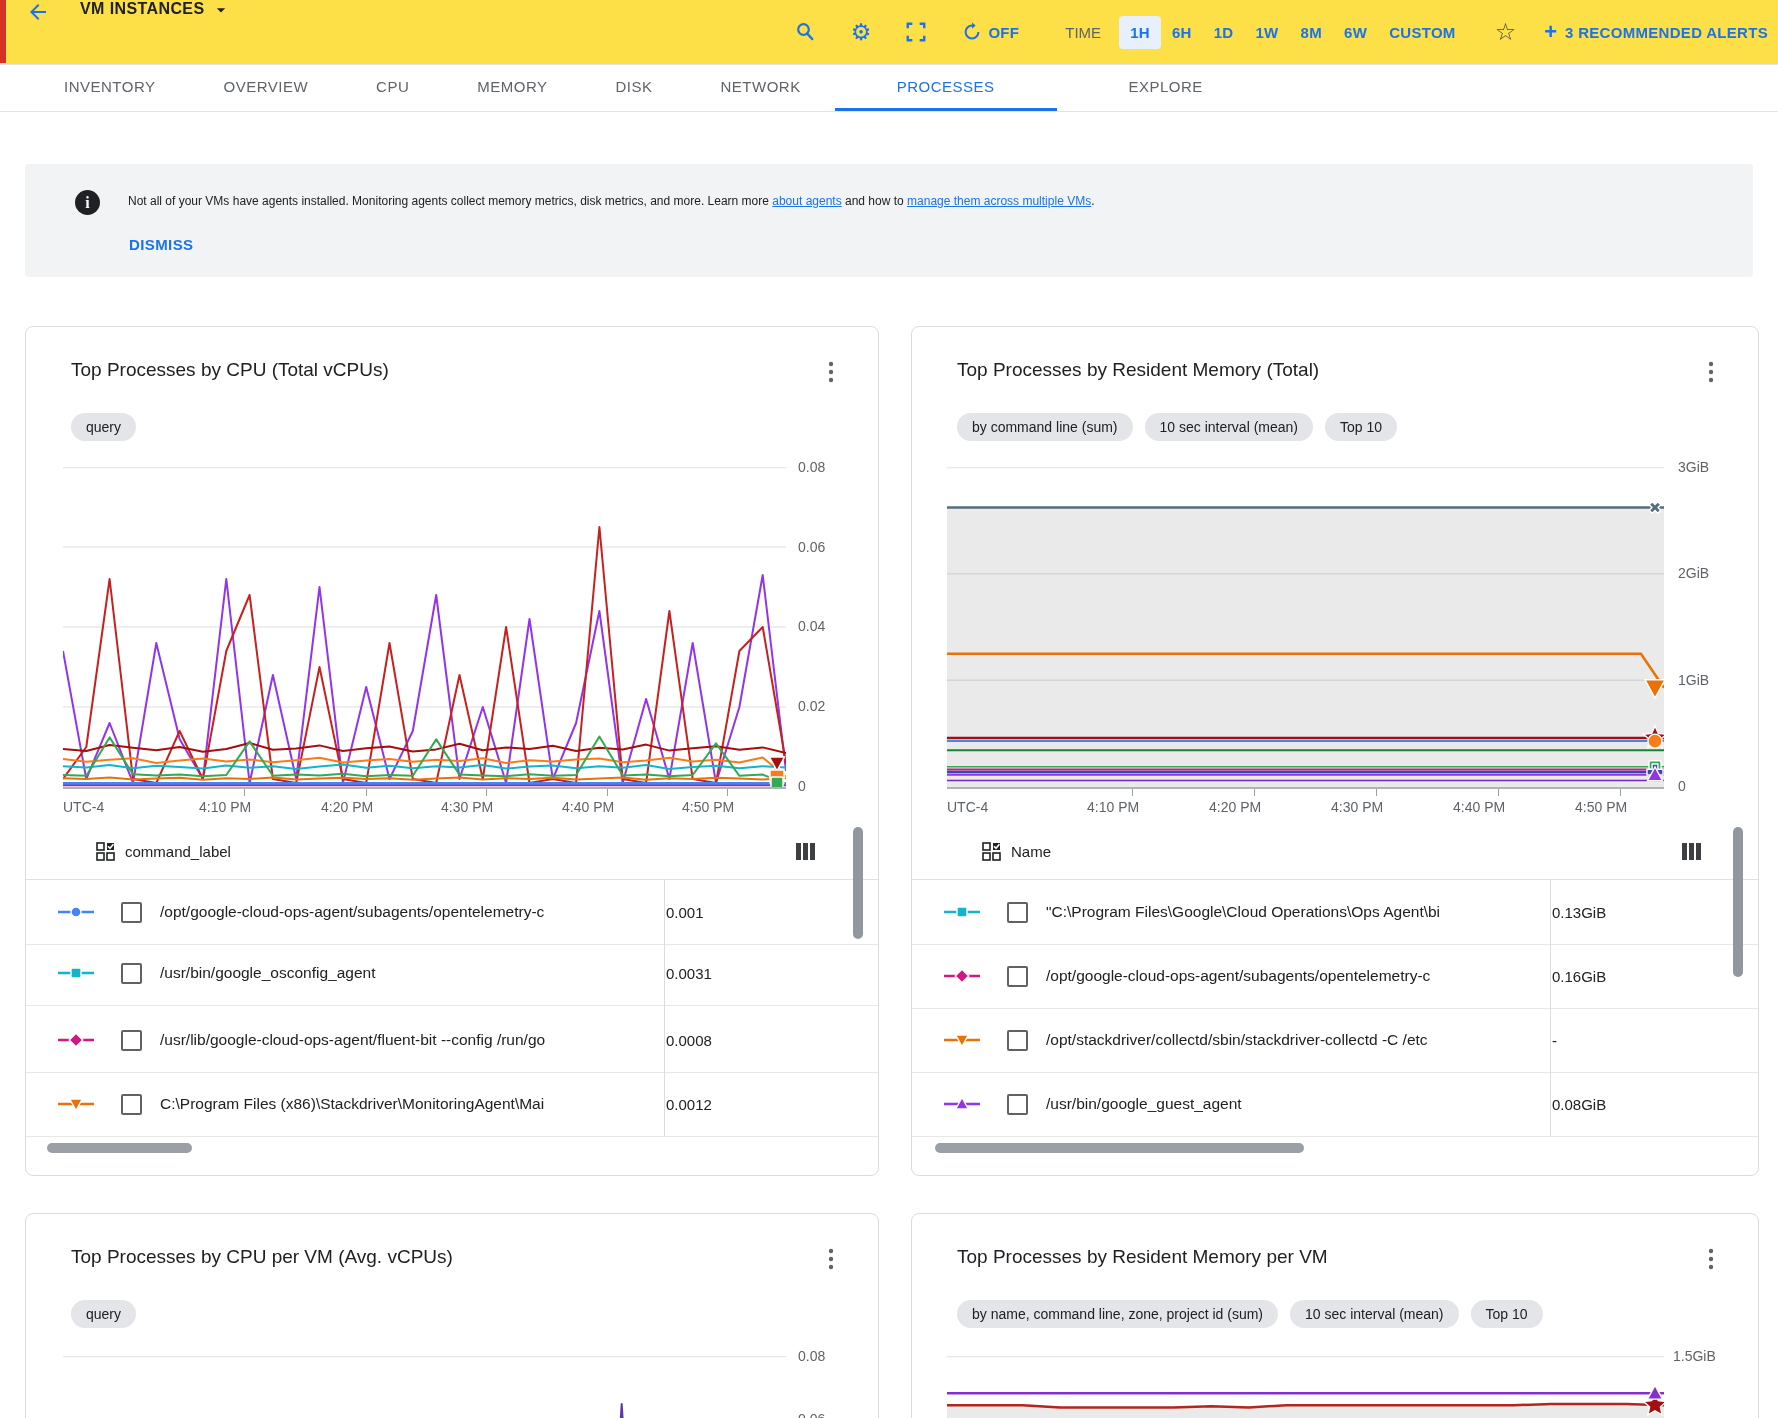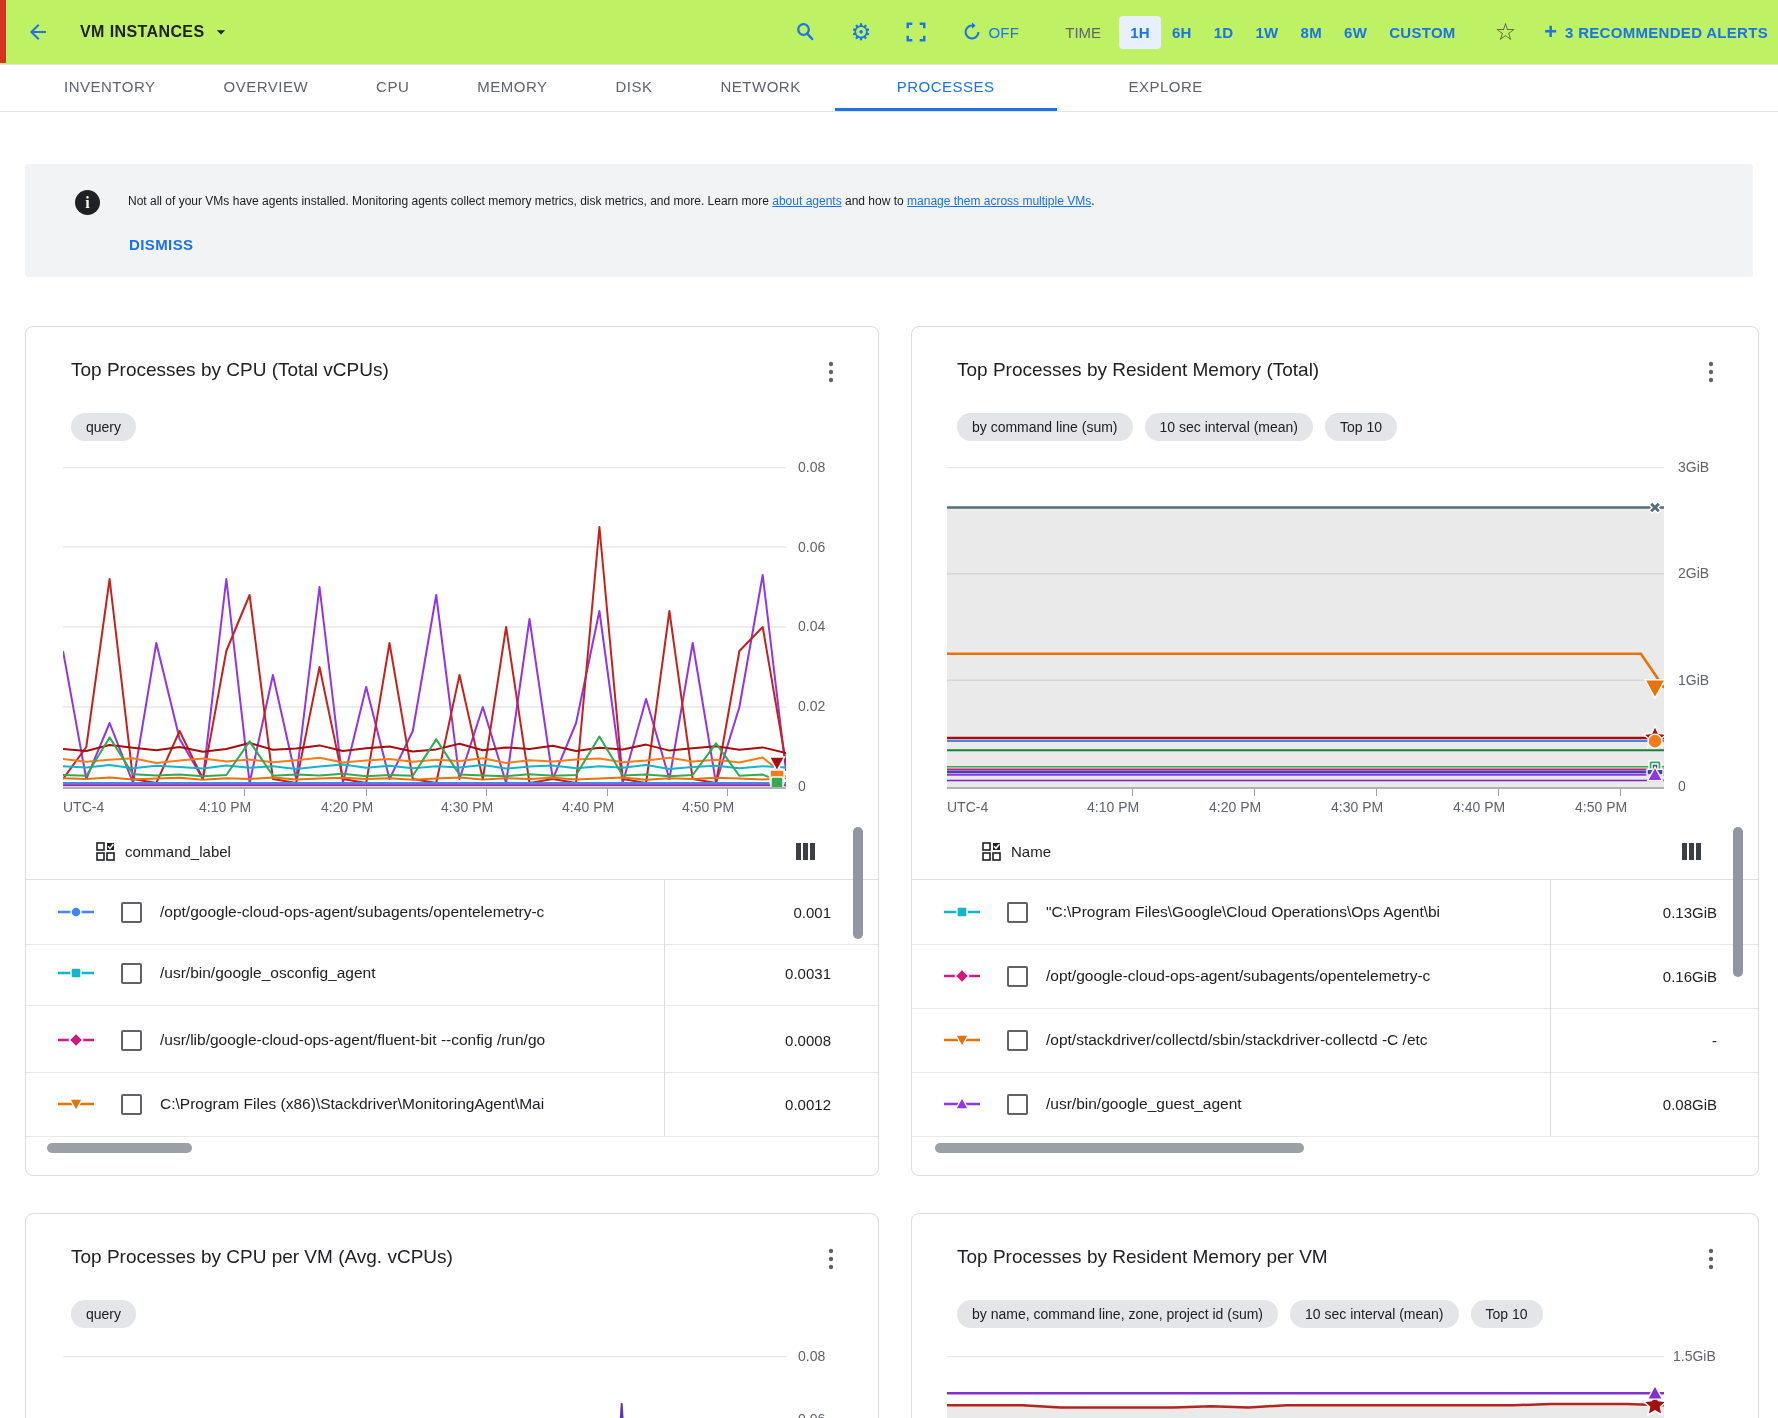--- a/index.html
+++ b/index.html
@@ -1,28 +1,28 @@
 <!DOCTYPE html>
 <html><head>
 <meta charset="utf-8">
 <style>
   html,body{margin:0;padding:0}
   body{width:1778px;height:1418px;overflow:hidden;background:#fff;
        font-family:"Liberation Sans",sans-serif;color:#202124;position:relative}
   
-  .topbar{display:flex;align-items:center;height:64px;border-bottom:1px solid #e0e3e7;position:relative;background:#bef264}
+  .topbar{display:flex;height:64px;border-bottom:1px solid #e0e3e7;position:relative;background:#fde047}
   .redstrip{position:absolute;left:0;top:0;width:6px;height:63px;background:#d93025}
   .back{margin-left:26px;cursor:pointer;display:flex}
   .page-title{margin-left:30px;font-size:16px;font-weight:bold;letter-spacing:.4px}
   .caret{margin-left:6px;display:flex}
   .tb-right{margin-left:auto;display:flex;align-items:center}
   .tb-ic{display:flex;align-items:center;cursor:pointer}
   .gear-glyph{font-size:23px;color:#1a73e8;line-height:1}
   .off-group{display:flex;align-items:center;margin-left:34px;cursor:pointer}
-  .off-label{color:#1a73e8;font-size:15px;font-weight:normal;margin-left:5px;letter-spacing:.3px}
+  .off-label{color:#1a73e8;font-size:15px;font-weight:bold;margin-left:5px;letter-spacing:.3px}
   .time-label{color:#5f6368;font-size:15px;margin-left:46px}
   .ranges{display:flex;align-items:center;margin-left:18px}
   .range{color:#1a73e8;font-size:15px;font-weight:bold;padding:8px 11px;border-radius:4px;cursor:pointer;letter-spacing:.3px}
   .range.sel{background:#e8f0fe}
   .star-glyph{font-size:24px;color:#444746;margin-left:28px;cursor:pointer;line-height:1}
   .alerts{display:flex;align-items:center;margin-left:28px;margin-right:10px;cursor:pointer;white-space:nowrap}
   .alerts .plus{color:#1a73e8;font-size:22px;font-weight:bold;margin-right:8px;line-height:1}
   .alerts .al-txt{color:#1a73e8;font-size:15px;font-weight:bold;letter-spacing:.3px}
   
   .tabs{display:flex;align-items:stretch;height:46px;border-bottom:1px solid #e0e3e7;padding-left:30px;background:#fff}
@@ -53,21 +53,21 @@
   
   .thead{position:absolute;left:0;right:0;display:flex;align-items:center;height:55px;border-bottom:1px solid #e0e0e0}
   .gridcheck{margin-left:70px;display:flex;cursor:pointer}
   .thead-label{margin-left:10px;font-size:15px;font-weight:normal}
   .cols-ic{position:absolute;left:770px;display:flex;gap:2px;cursor:pointer}
   .cols-ic i{display:block;width:5px;height:17px;background:#3c4043}
   .trow{position:absolute;left:0;right:0;height:64px;display:flex;align-items:center;border-bottom:1px solid #e8e8e8}
   .mk{position:absolute;left:32px;width:36px;height:14px}
   .cb{position:absolute;left:95px;width:17px;height:17px;border:2px solid #5f6368;border-radius:2px;background:#fff;cursor:pointer}
   .tname{position:absolute;left:134px;right:218px;font-size:15.5px;white-space:nowrap;overflow:hidden}
-  .tval{position:absolute;left:640px;width:165px;text-align:right;font-size:15px}
+  .tval{position:absolute;left:640px;width:165px;text-align:left;font-size:15px}
   .vdiv{position:absolute;width:1px;background:#dadce0}
   .vthumb{position:absolute;width:10px;border-radius:5px;background:#9097a0;cursor:pointer}
   .hthumb{position:absolute;height:10px;border-radius:5px;background:#9aa0a6;cursor:pointer}
 </style>
 </head>
 <body>
 
 <div class="topbar">
   <div class="redstrip"></div>
   <div class="back">

